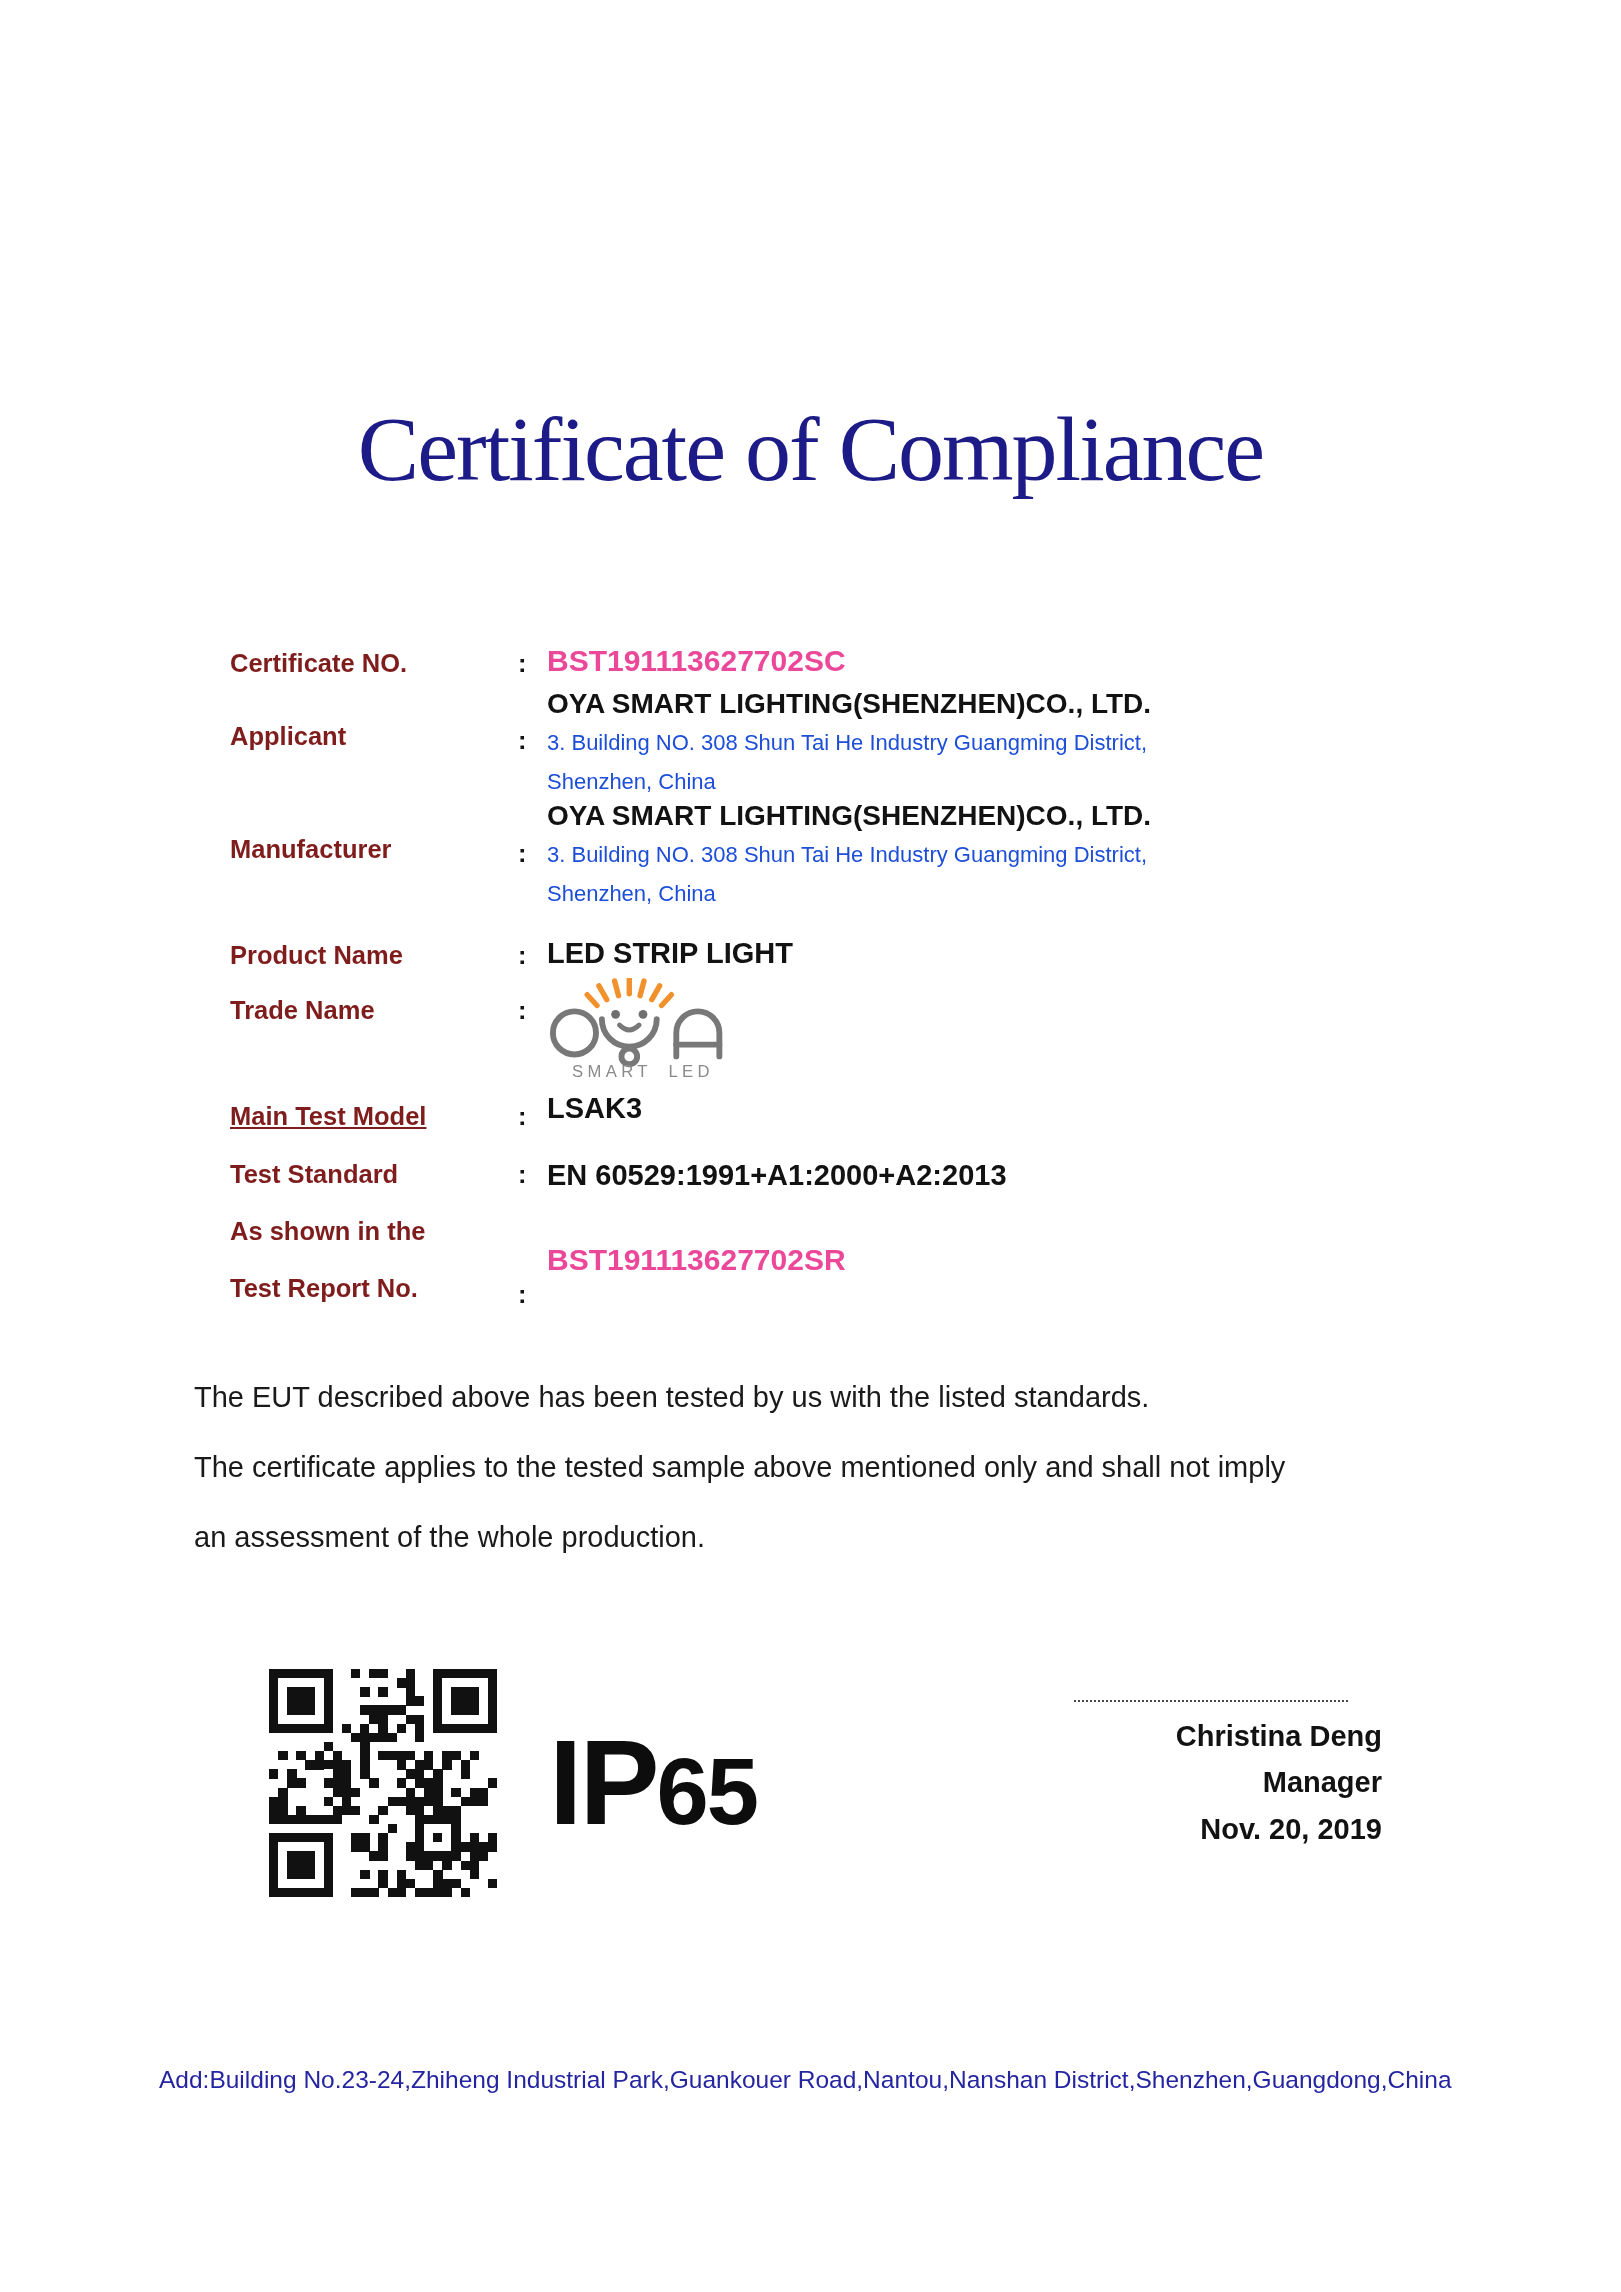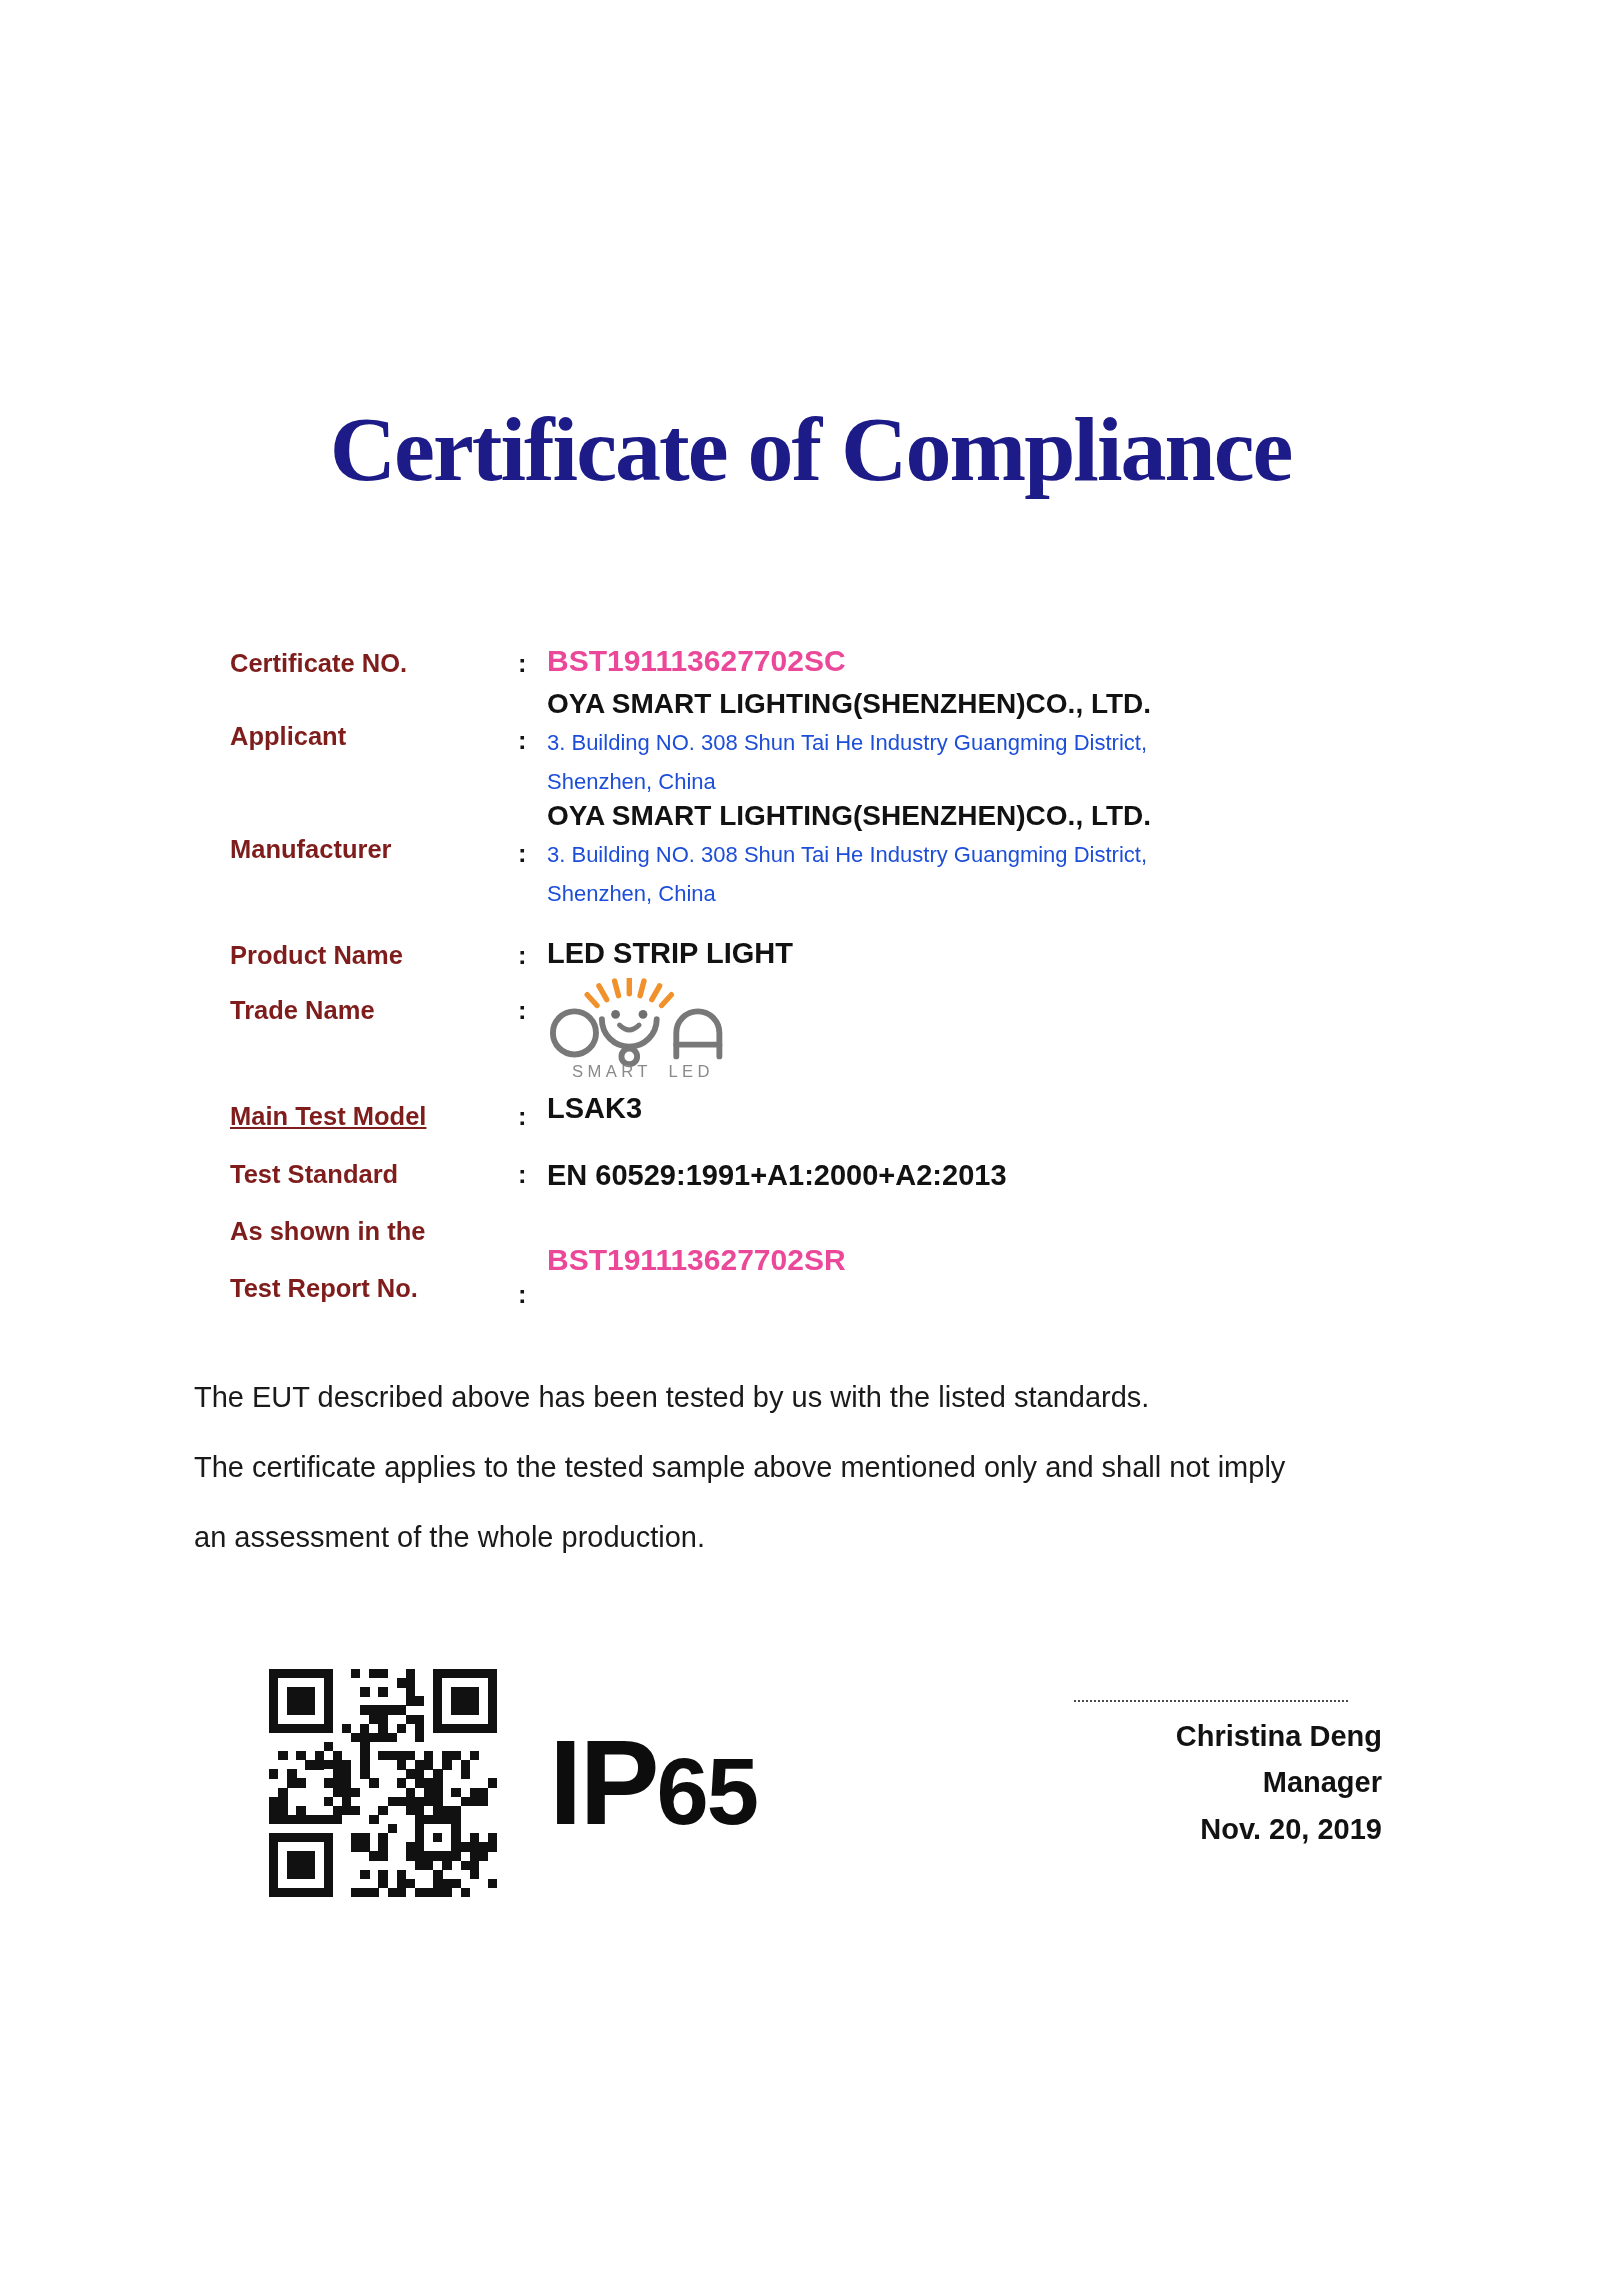--- a/index.html
+++ b/index.html
@@ -8,21 +8,21 @@
     width:1621px;height:2293px;
     background:#ffffff;
     font-family:"Liberation Sans", sans-serif;
     color:#161616;
     overflow:hidden;
   }
   .doc-title{
     position:absolute;top:396px;left:0;width:100%;
     text-align:center;
     font-family:"Liberation Serif", serif;
-    font-weight:700;font-size:92px;letter-spacing:-2px;
+    font-weight:400;font-size:92px;letter-spacing:-2px;
     color:#1d1b87;white-space:nowrap;
   }
   .lbl{position:absolute;left:230px;font-weight:700;font-size:25.5px;white-space:nowrap;color:#7f1d1d;}
   .colon{position:absolute;left:518px;font-weight:700;font-size:25.5px;color:#141414;}
   .valb{position:absolute;left:547px;font-weight:700;font-size:29px;white-space:nowrap;color:#121212;}
   .valb31{position:absolute;left:547px;font-weight:700;font-size:30px;white-space:nowrap;color:#ec4899;}
   .valr{position:absolute;left:547px;font-weight:400;font-size:22px;white-space:nowrap;color:#1d4ed8;}
   .statement{
     position:absolute;left:194px;top:1362px;width:1372px;
     font-size:29px;line-height:70px;color:#1a1a1a;
@@ -336,15 +336,16 @@
     <span class="ip">IP</span><span class="digits">65</span>
   </div>
 
   <div class="signature">
     <div class="sig-line"></div>
     <div class="sig-name">Christina Deng</div>
     <div class="sig-title">Manager</div>
     <div class="sig-date">Nov. 20, 2019</div>
   </div>
 
+  <div class="footer-address">Add:Building No.23-24,Zhiheng Industrial Park,Guankouer Road,Nantou,Nanshan District,Shenzhen,Guangdong,China</div>
 
 </div>
 
 
 </body></html>

